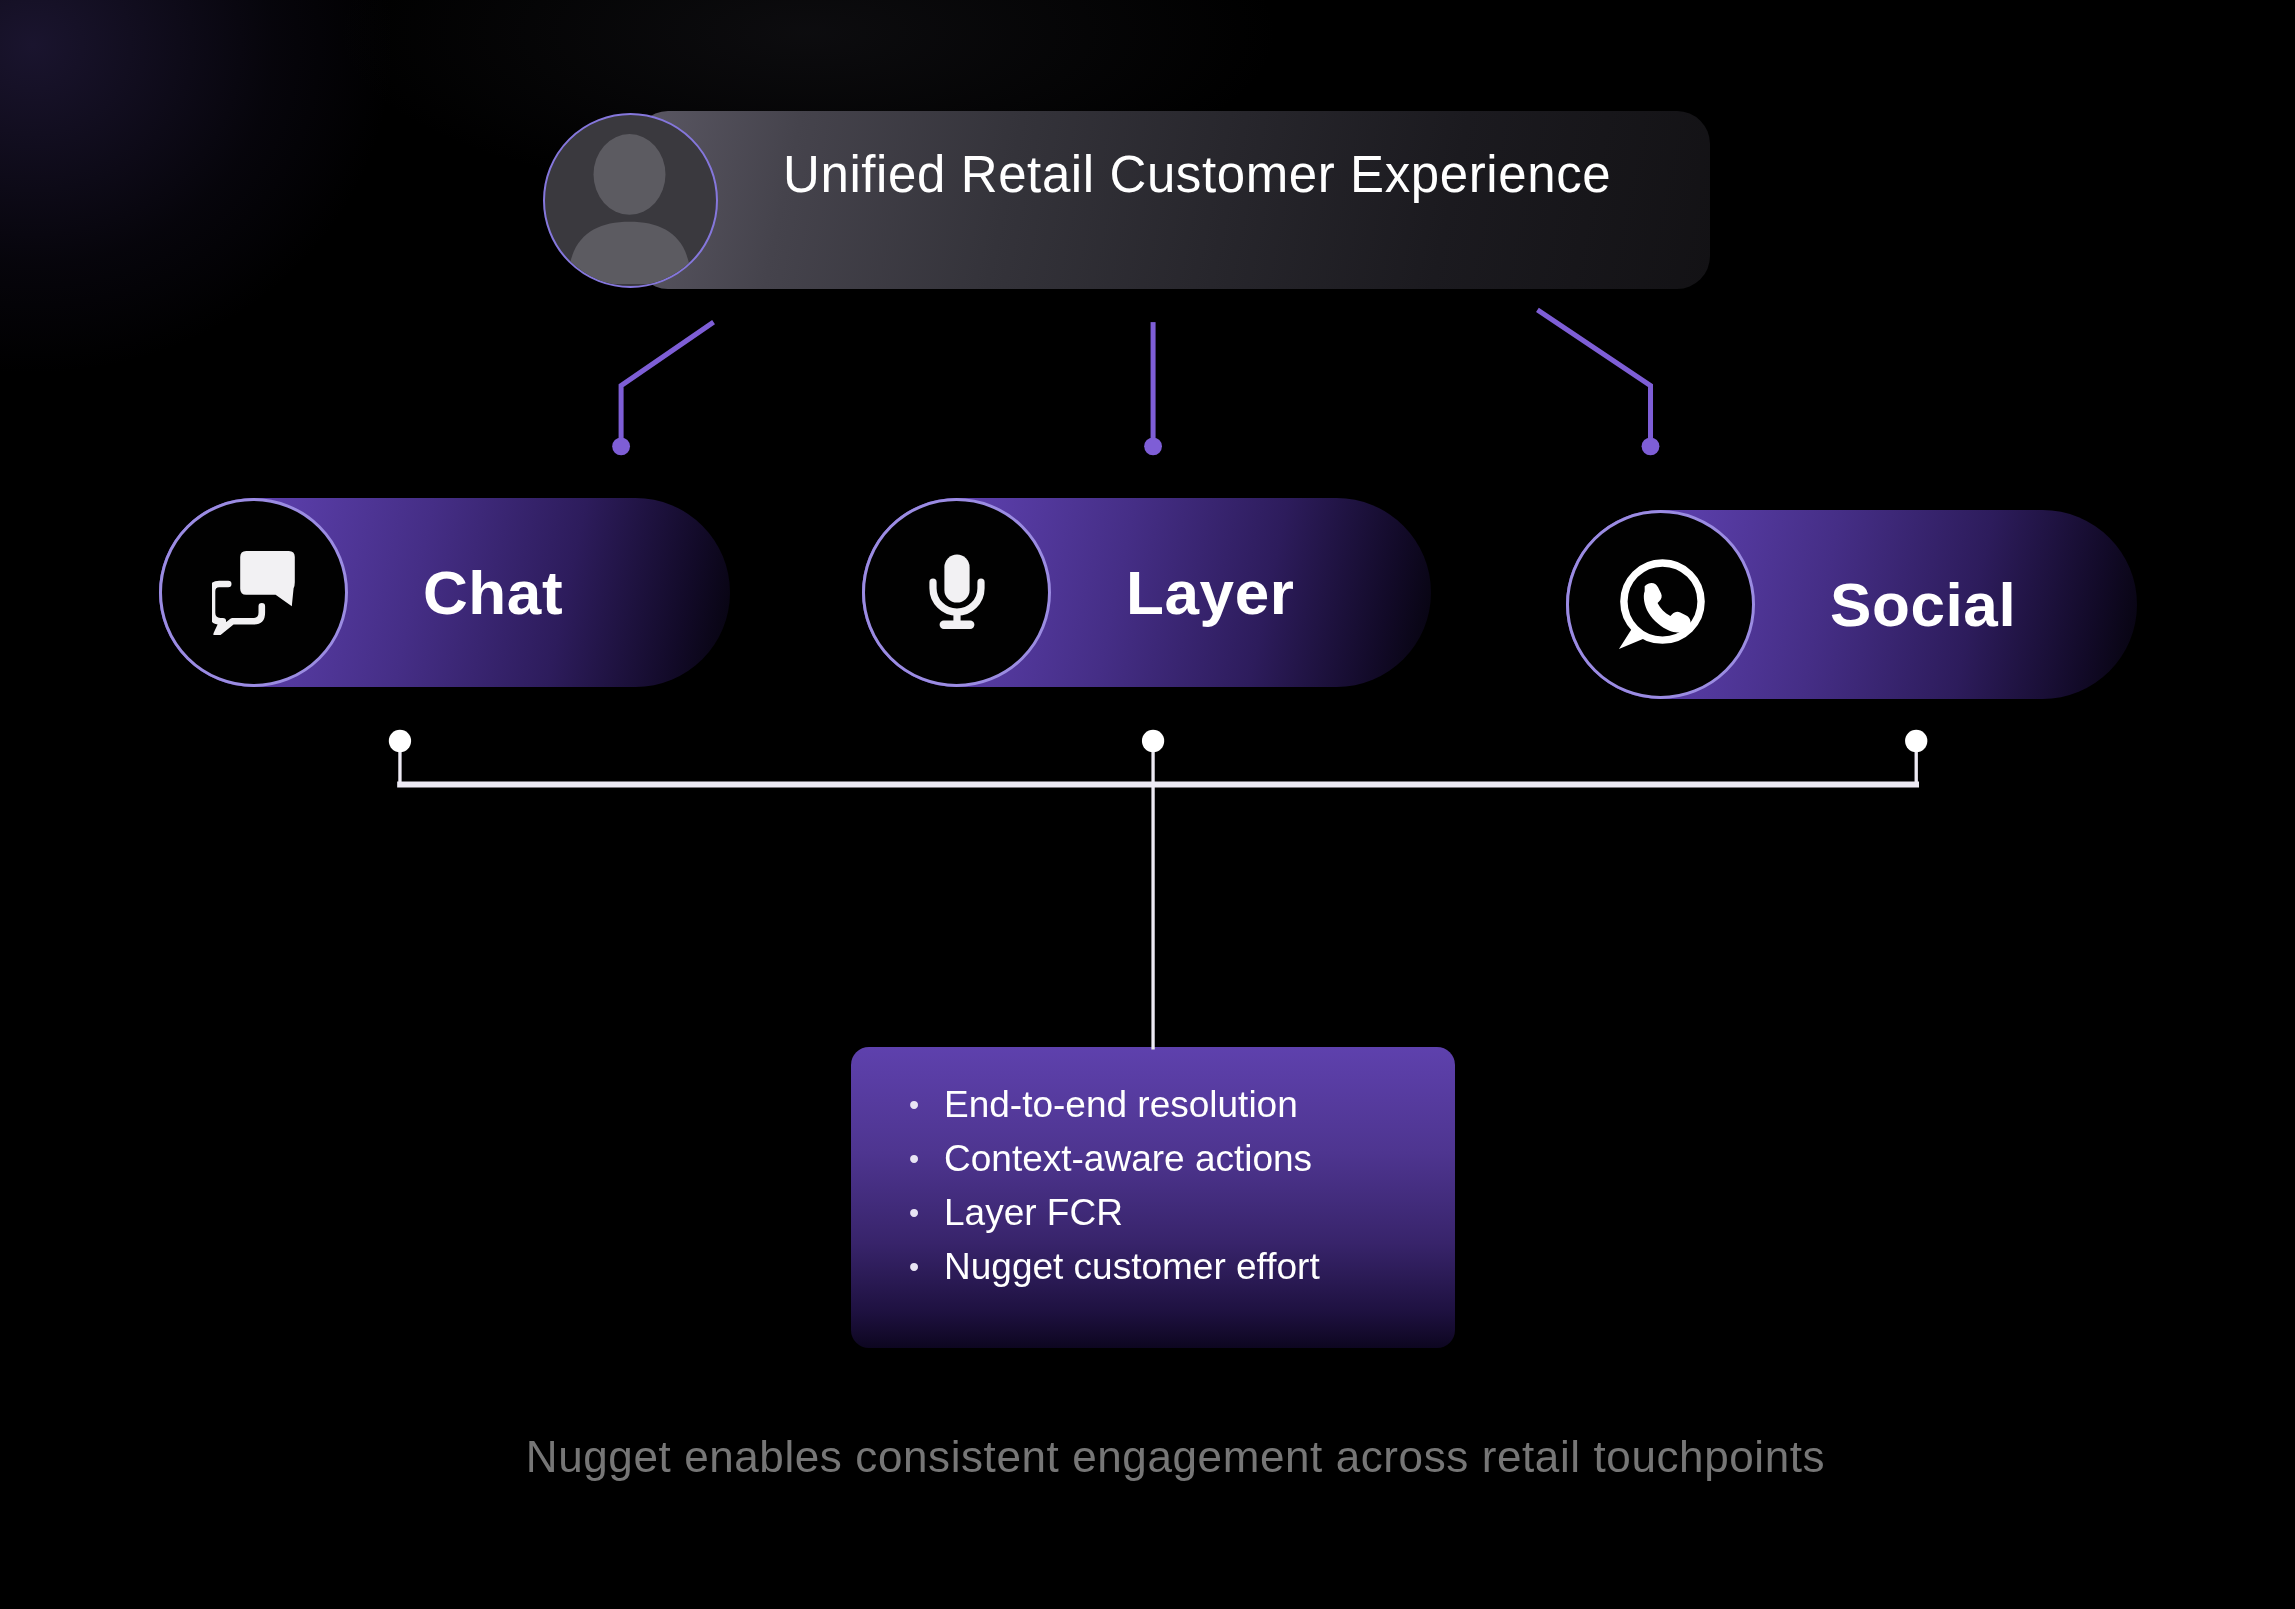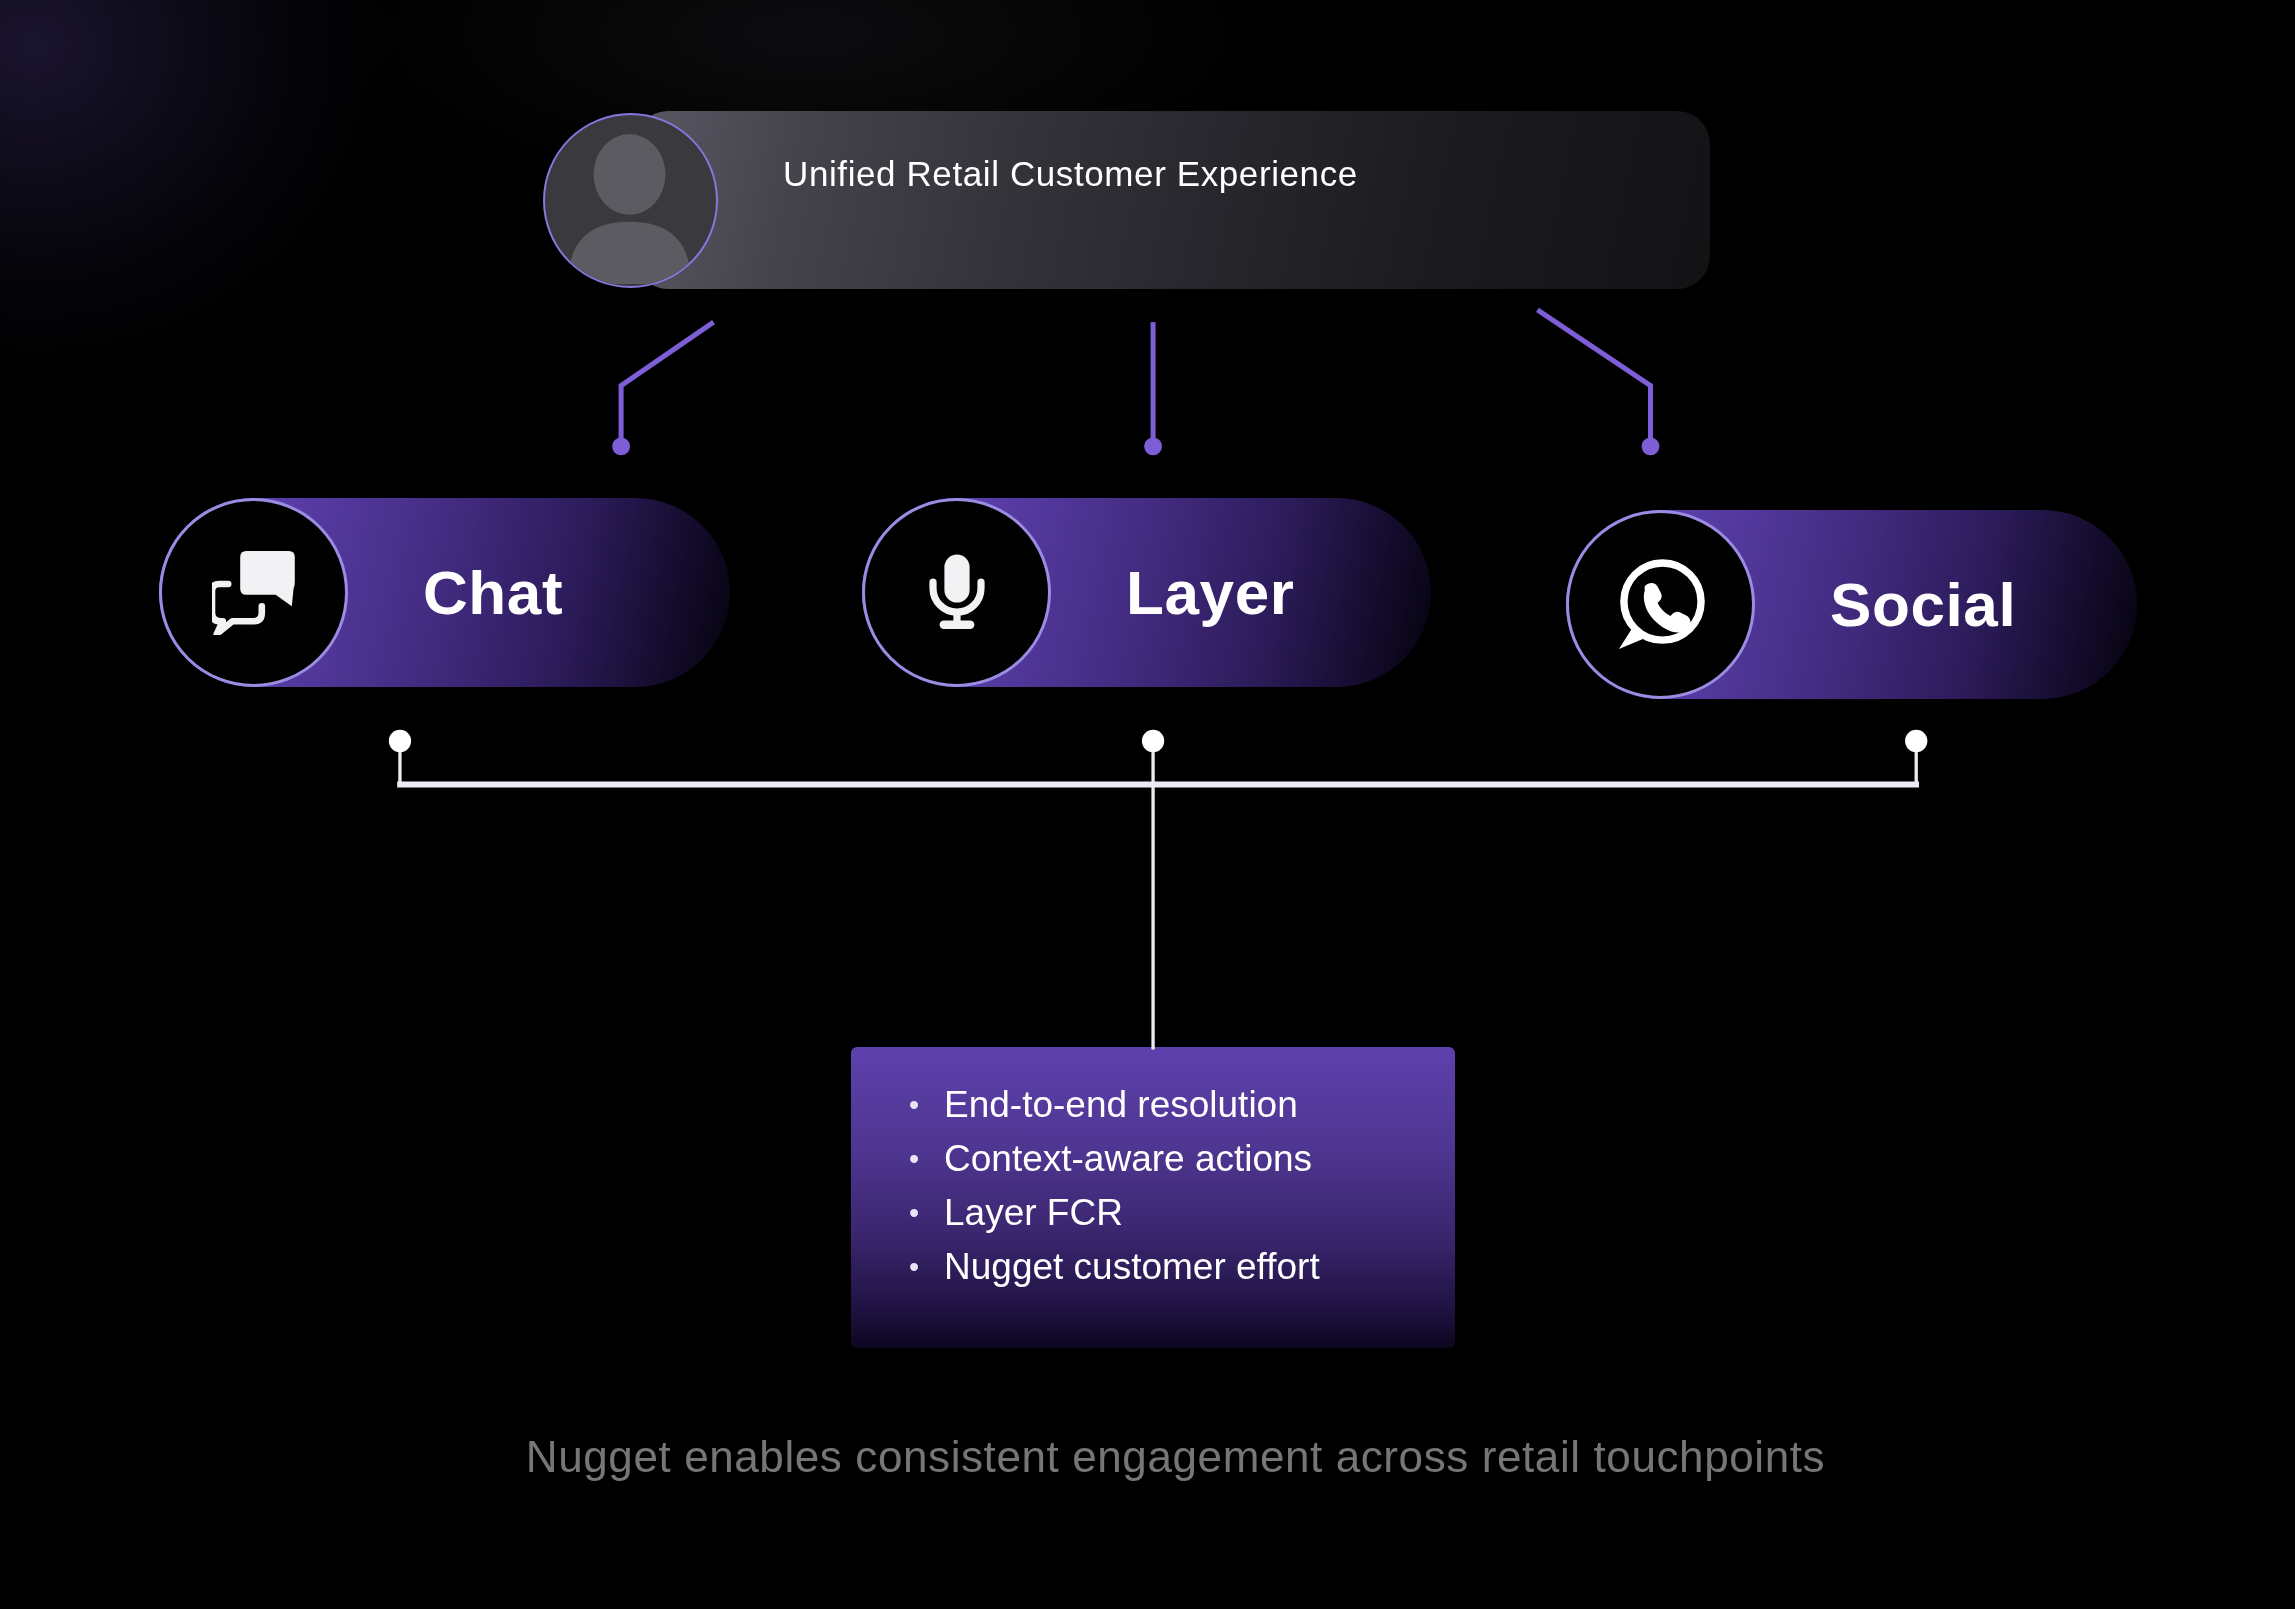--- a/index.html
+++ b/index.html
@@ -21,21 +21,21 @@
     background:linear-gradient(102deg,#5b5864 0%,#45434c 15%,#34333a 35%,#27262c 55%,#1b1a1f 75%,#131215 100%);
   }
   .avatar {
     position:absolute; left:-92px; top:1.7px; width:175px; height:175px;
     border-radius:50%; background:#3a393e; border:2.8px solid #8577dc;
     box-sizing:border-box; overflow:hidden;
   }
   .avatar svg { position:absolute; left:0; top:0; }
   .header-title {
     position:absolute; left:148px; top:0; height:126px; display:flex; align-items:center;
-    color:#ffffff; font-size:35px; font-weight:400; letter-spacing:0.6px; white-space:nowrap;
+    color:#ffffff; font-size:51px; font-weight:400; letter-spacing:0.6px; white-space:nowrap;
   }
 
   
   .channel {
     position:absolute; top:498px; height:189px; border-radius:95px;
     background:linear-gradient(102deg,#6f53c6 0%,#5a3ea9 20%,#452e86 45%,#2d1c5c 70%,#120a28 90%,#05030c 100%);
   }
   .channel .icon-circle {
     position:absolute; left:0; top:0; width:189px; height:189px; box-sizing:border-box;
     border-radius:50%; background:#010101; border:3.3px solid #9b8ce2;
@@ -56,21 +56,21 @@
   .banner {
     position:absolute; left:800px; top:858px; width:706px; height:118px;
     display:flex; align-items:center; justify-content:center;
     background:linear-gradient(90deg, rgba(5,3,12,0) 0%, #1d1038 9%, #432e8e 30%, #7b5fd6 48%, #7b5fd6 52%, #432e8e 70%, #1d1038 91%, rgba(5,3,12,0) 100%);
   }
   .banner-label { color:#ffffff; font-size:37px; font-weight:400; letter-spacing:0.6px; white-space:nowrap; }
 
   
   .benefits-box {
     position:absolute; left:851px; top:1047px; width:604px; height:301px;
-    border-radius:6px; box-sizing:border-box; padding:31px 36px 0 58px;
+    border-radius:18px; box-sizing:border-box; padding:31px 36px 0 58px;
     background:linear-gradient(180deg,#5e41ad 0%,#4e3590 35%,#38246b 65%,#1e1140 88%,#0d0620 100%);
   }
   .benefits-box ul { list-style:none; margin:0; padding:0; }
   .benefits-box li {
     display:flex; align-items:center; height:54px;
     color:#ffffff; font-size:37px; font-weight:400; white-space:nowrap;
   }
   .benefits-box li::before {
     content:"\2022"; display:inline-block; width:35px; flex:0 0 35px;
     font-size:29px; color:#e8e4f4;

